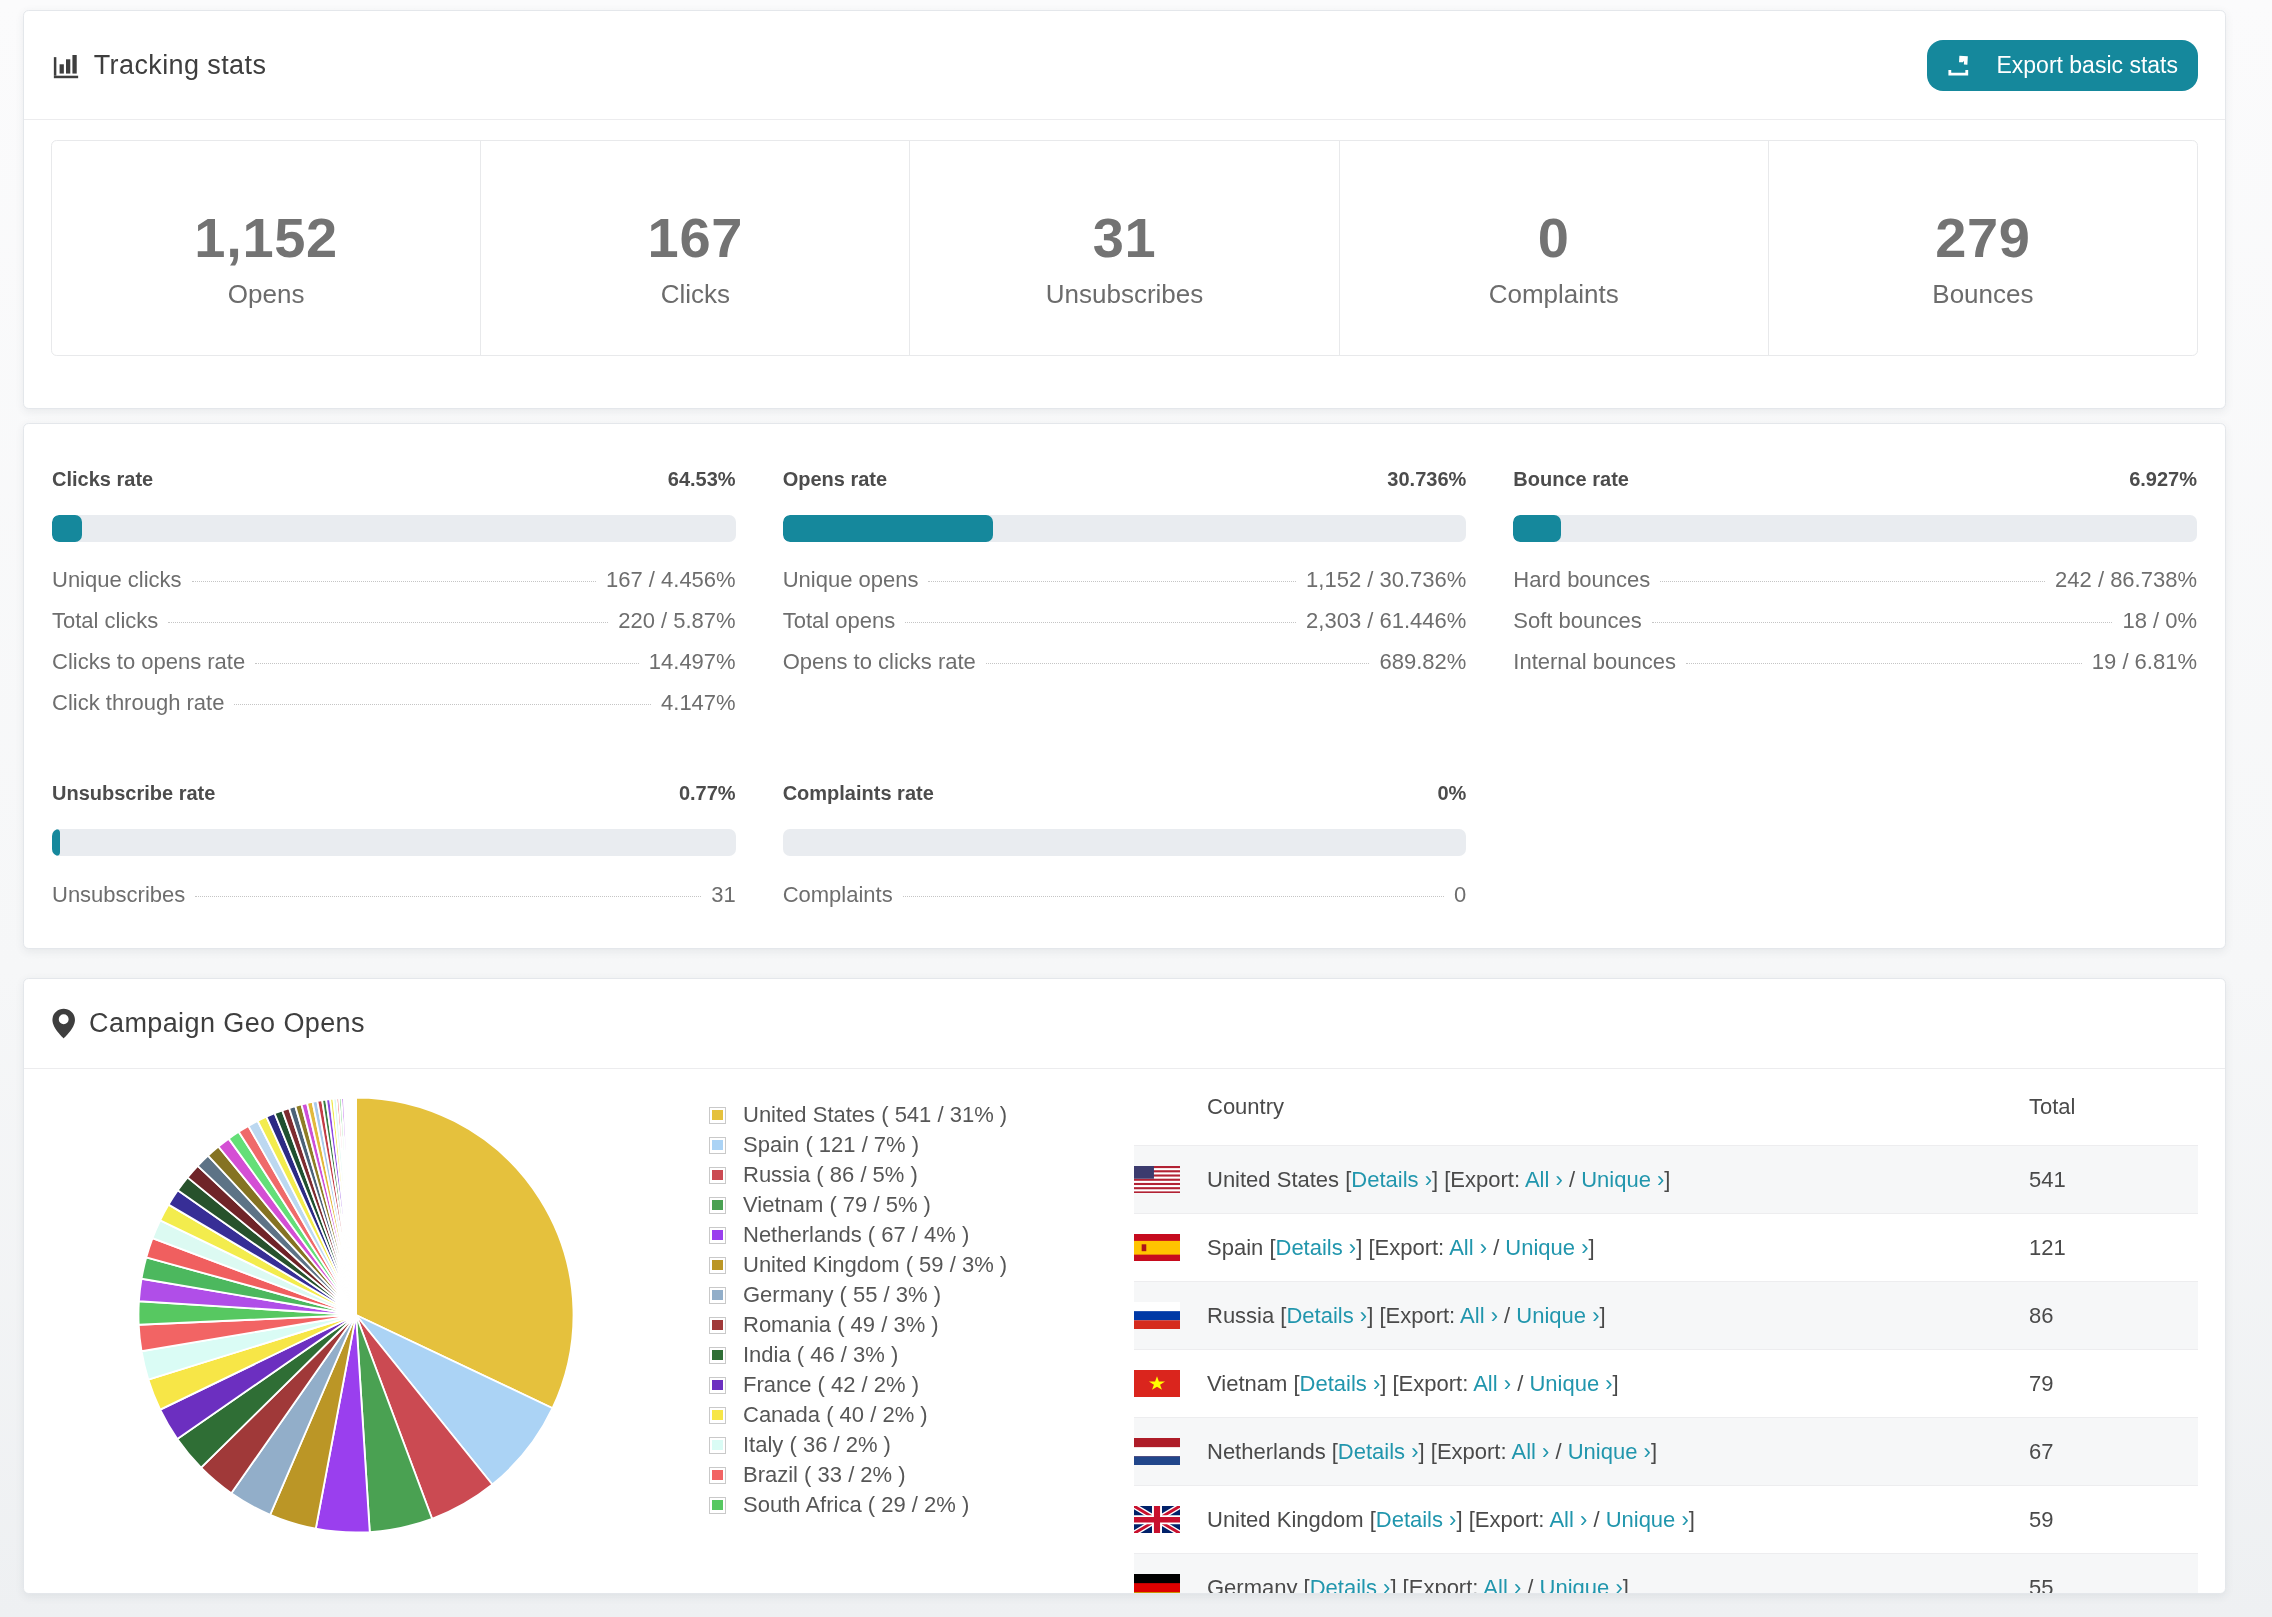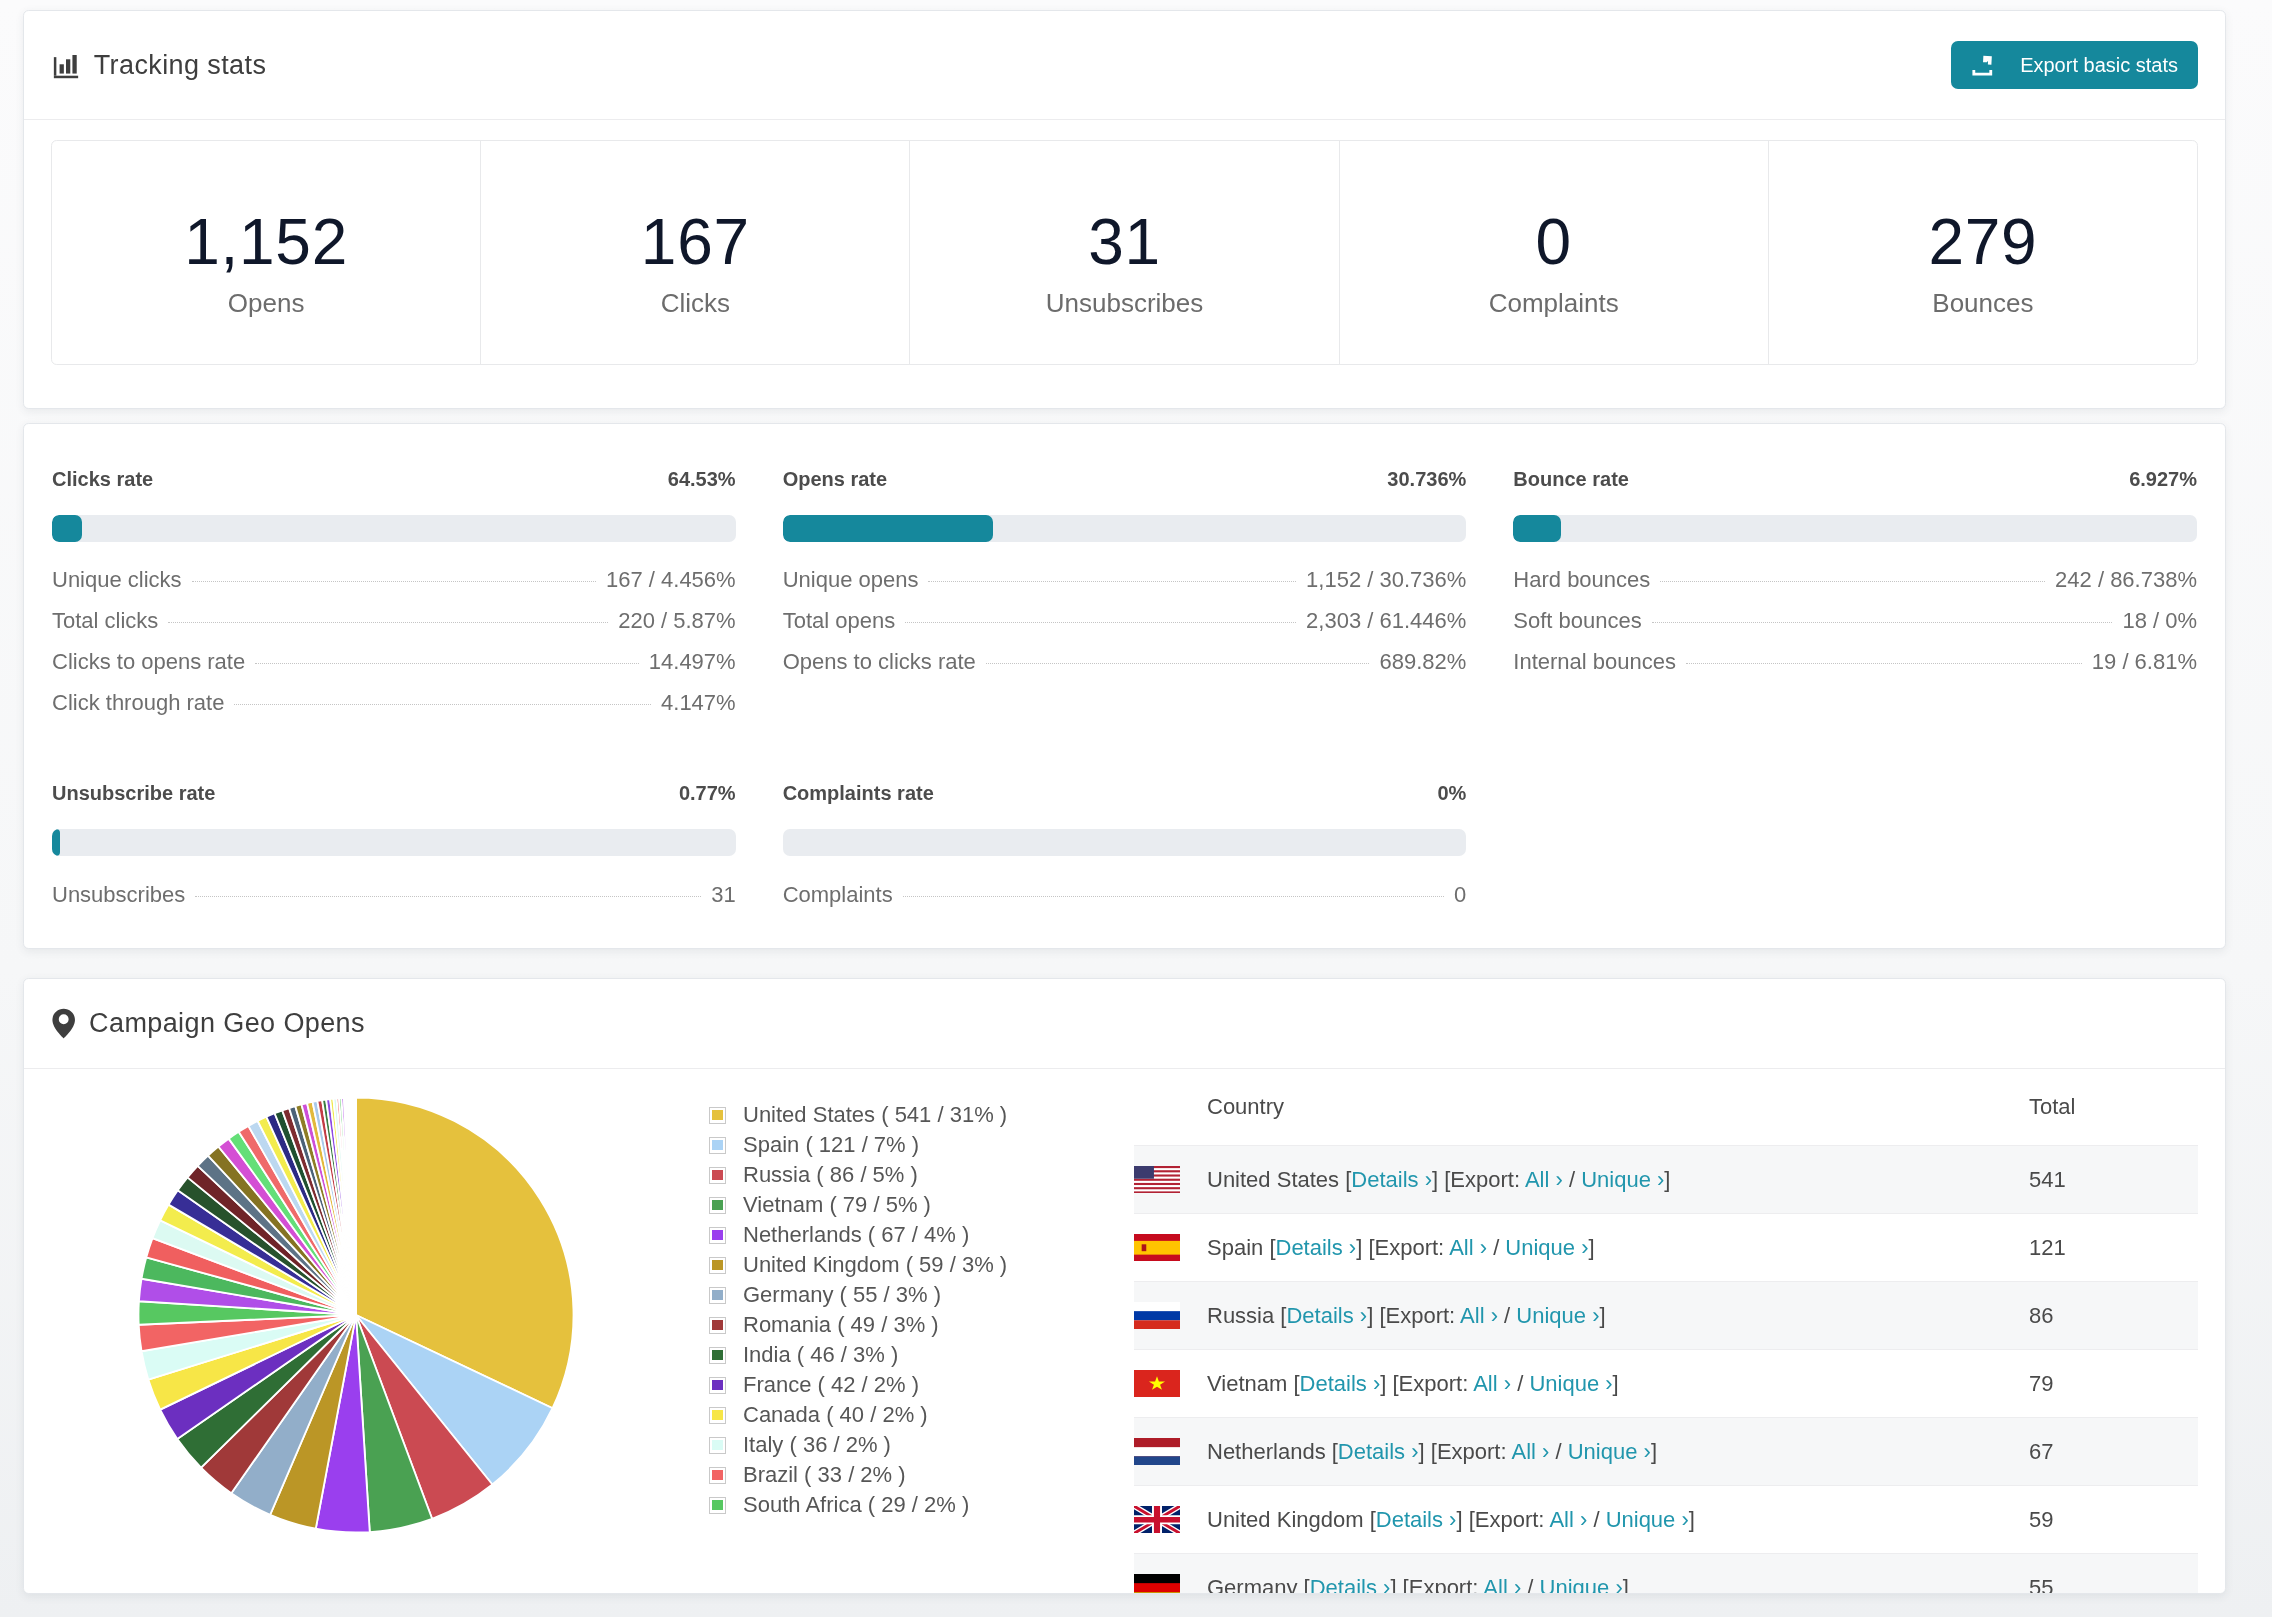--- a/index.html
+++ b/index.html
@@ -16,28 +16,28 @@
   #card-geo      { top:978px; height:616px; overflow:hidden; }
 
   .card-header { display:flex; align-items:center; padding:0 27px; border-bottom:0.7px solid #ececee; }
   #card-tracking .card-header { height:109px; }
   #card-geo .card-header { height:90px; }
   .card-title { font-size:27px; font-weight:400; color:#3e3e3e; letter-spacing:0.4px; }
   .title-icon { margin-right:12.7px; display:inline-flex; }
 
   
   .export-btn { margin-left:auto; display:flex; align-items:center; gap:25px;
-                background:#15889c; color:#fff; border:none; border-radius:7px;
-                padding:12px 20px; font-size:20px; font-family:inherit; cursor:pointer; }
+                background:#15889c; color:#fff; border:none; border-radius:16px;
+                padding:12px 20px; font-size:23px; font-family:inherit; cursor:pointer; }
 
   
   .stat-boxes { display:flex; margin:20px 27px 0; border:0.7px solid #e8e9eb; border-radius:5.6px; background:#fff; }
   .stat-box { flex:1; text-align:center; padding:64px 0 45px; border-left:0.7px solid #e8e9eb; }
   .stat-box:first-child { border-left:none; }
-  .stat-value { font-size:64px; font-weight:400; color:#0f172a; letter-spacing:0.7px; }
+  .stat-value { font-size:56px; font-weight:700; color:#737373; letter-spacing:0.7px; }
   .stat-label { font-size:26px; color:#6c6c6c; margin-top:8.5px; }
 
   
   .rates-grid { display:grid; grid-template-columns:1fr 1fr 1fr; column-gap:47px; row-gap:51px;
                 padding:44px 28px 28px; }
   .rate-title-row { display:flex; justify-content:space-between; align-items:baseline; }
   .rate-title, .rate-value { font-size:20px; font-weight:700; color:#4c4c4c; }
   .rate-bar  { height:27px; background:#e9ecf0; border-radius:7px; margin-top:24px; overflow:hidden; }
   .rate-fill { height:100%; background:#15889c; border-radius:7px; }
   .rate-rows { margin-top:25.4px; }

